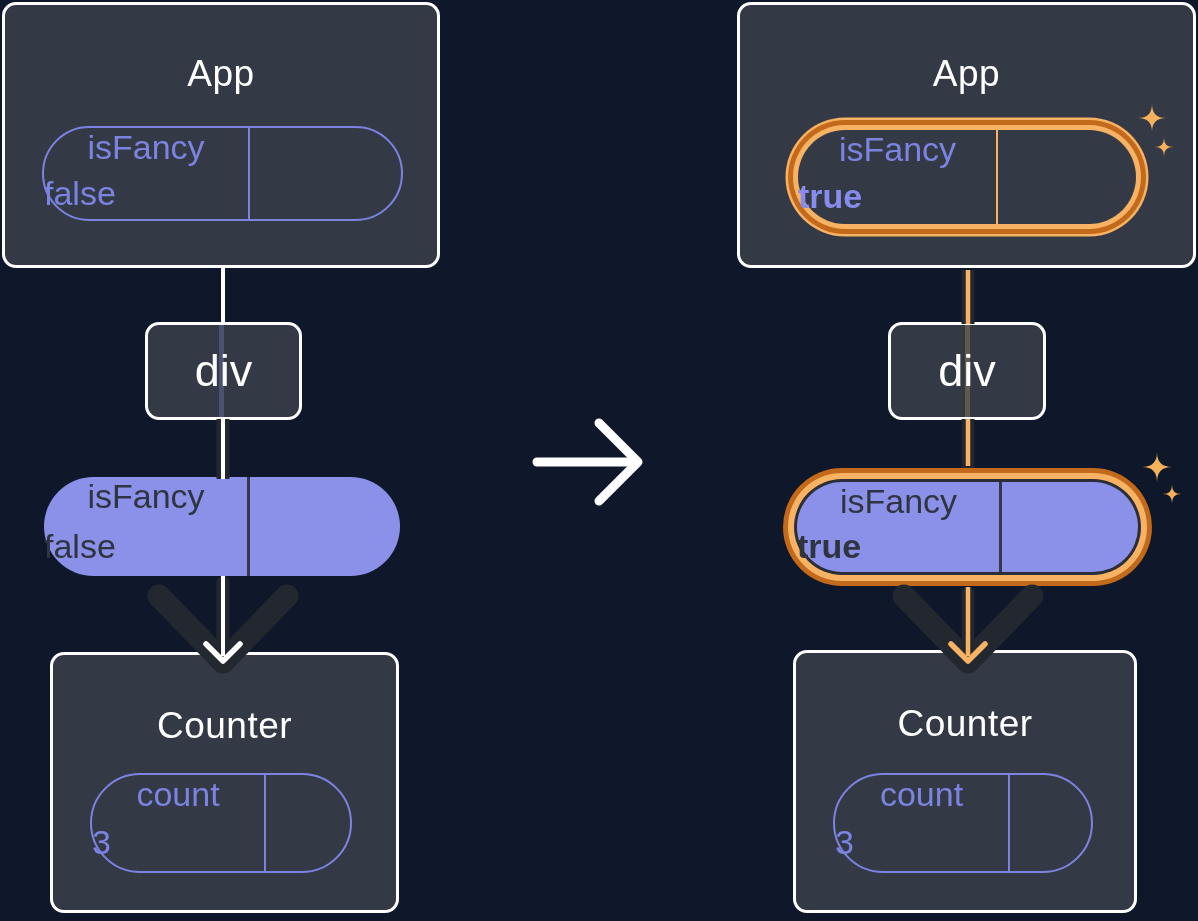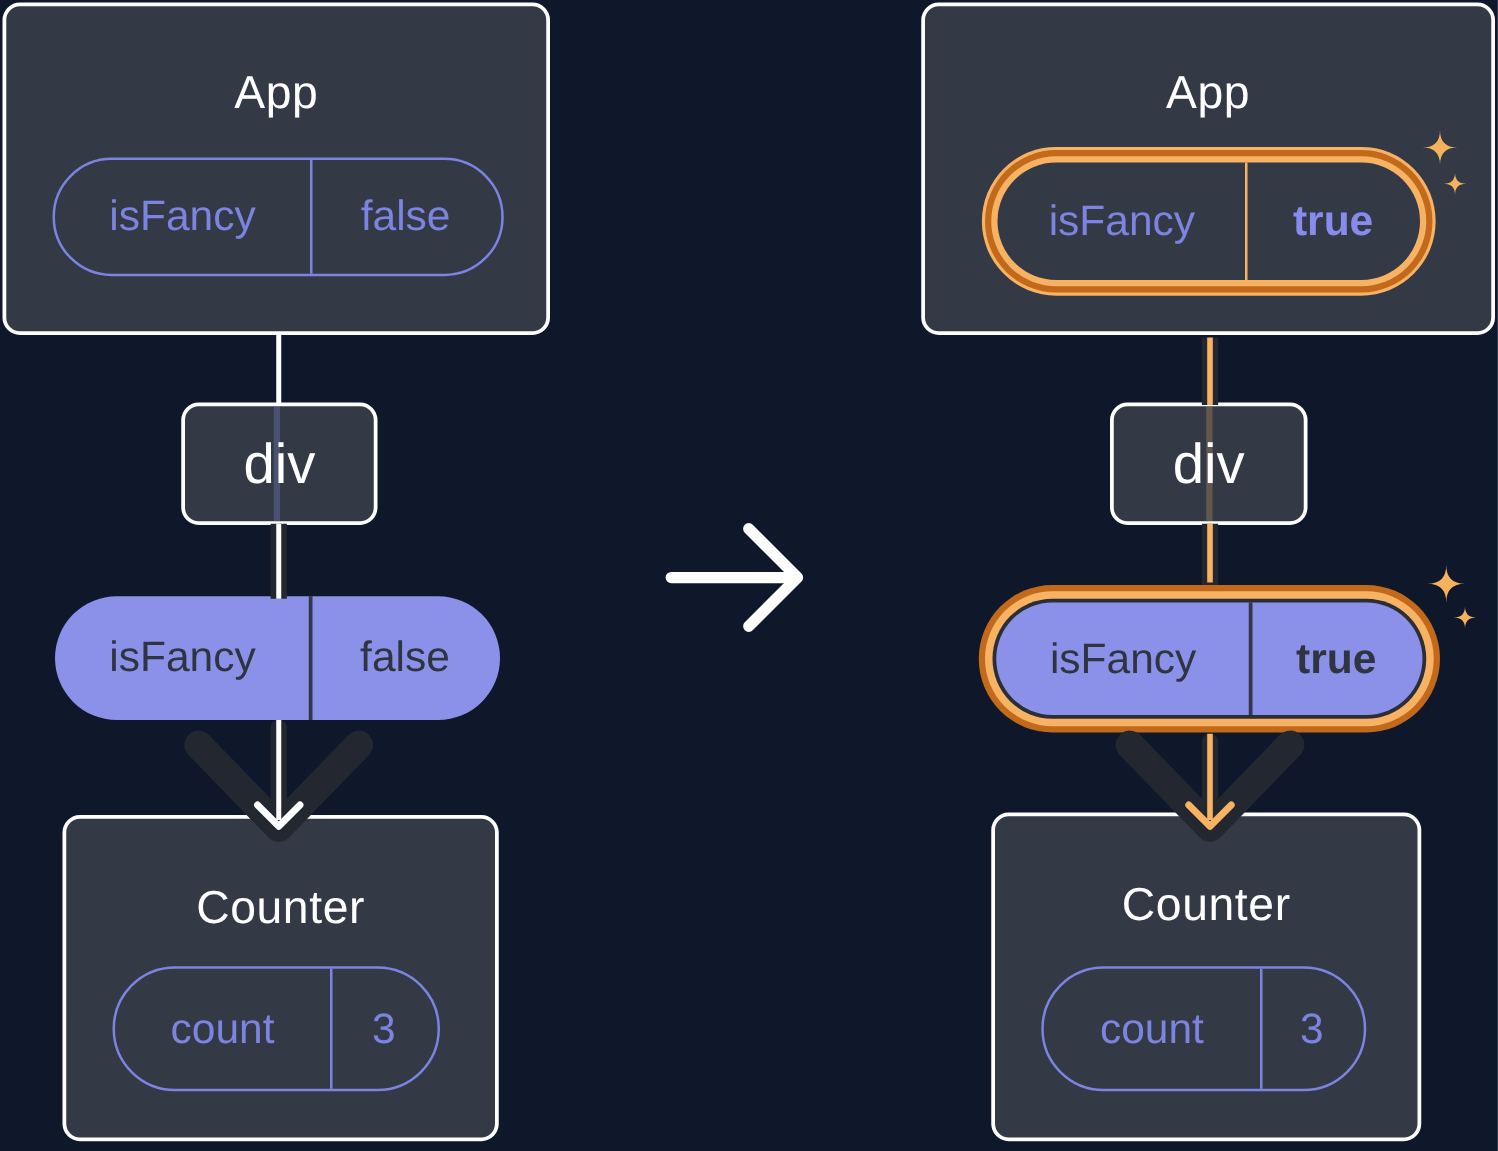--- a/index.html
+++ b/index.html
@@ -10,22 +10,23 @@
   }
   .card{
     position:absolute;background:#333A46;border:3.5px solid #FFFFFF;
     border-radius:14px;box-sizing:border-box;
   }
   .card-title{
     position:absolute;left:0;right:0;text-align:center;
     color:#FFFFFF;font-size:37px;font-weight:500;letter-spacing:0.5px;
   }
   .pill{
-    position:absolute;display:flex;box-sizing:border-box;align-items:center;
+    position:absolute;display:flex;box-sizing:border-box;align-items:flex-start;
     border-radius:52px;
+    flex-direction:column;
   }
   .pill .cell{
     display:flex;align-items:center;justify-content:center;
     font-size:34px;white-space:nowrap;
   }
   .pill .divider{position:absolute;top:0;bottom:0;width:2.5px;}
   
   .pill.outline{border:2.5px solid #7C83E0;color:#7C83E0;}
   .pill.outline .divider{background:#7C83E0;}
   .pill.outline .cell{color:#7C83E0;}

